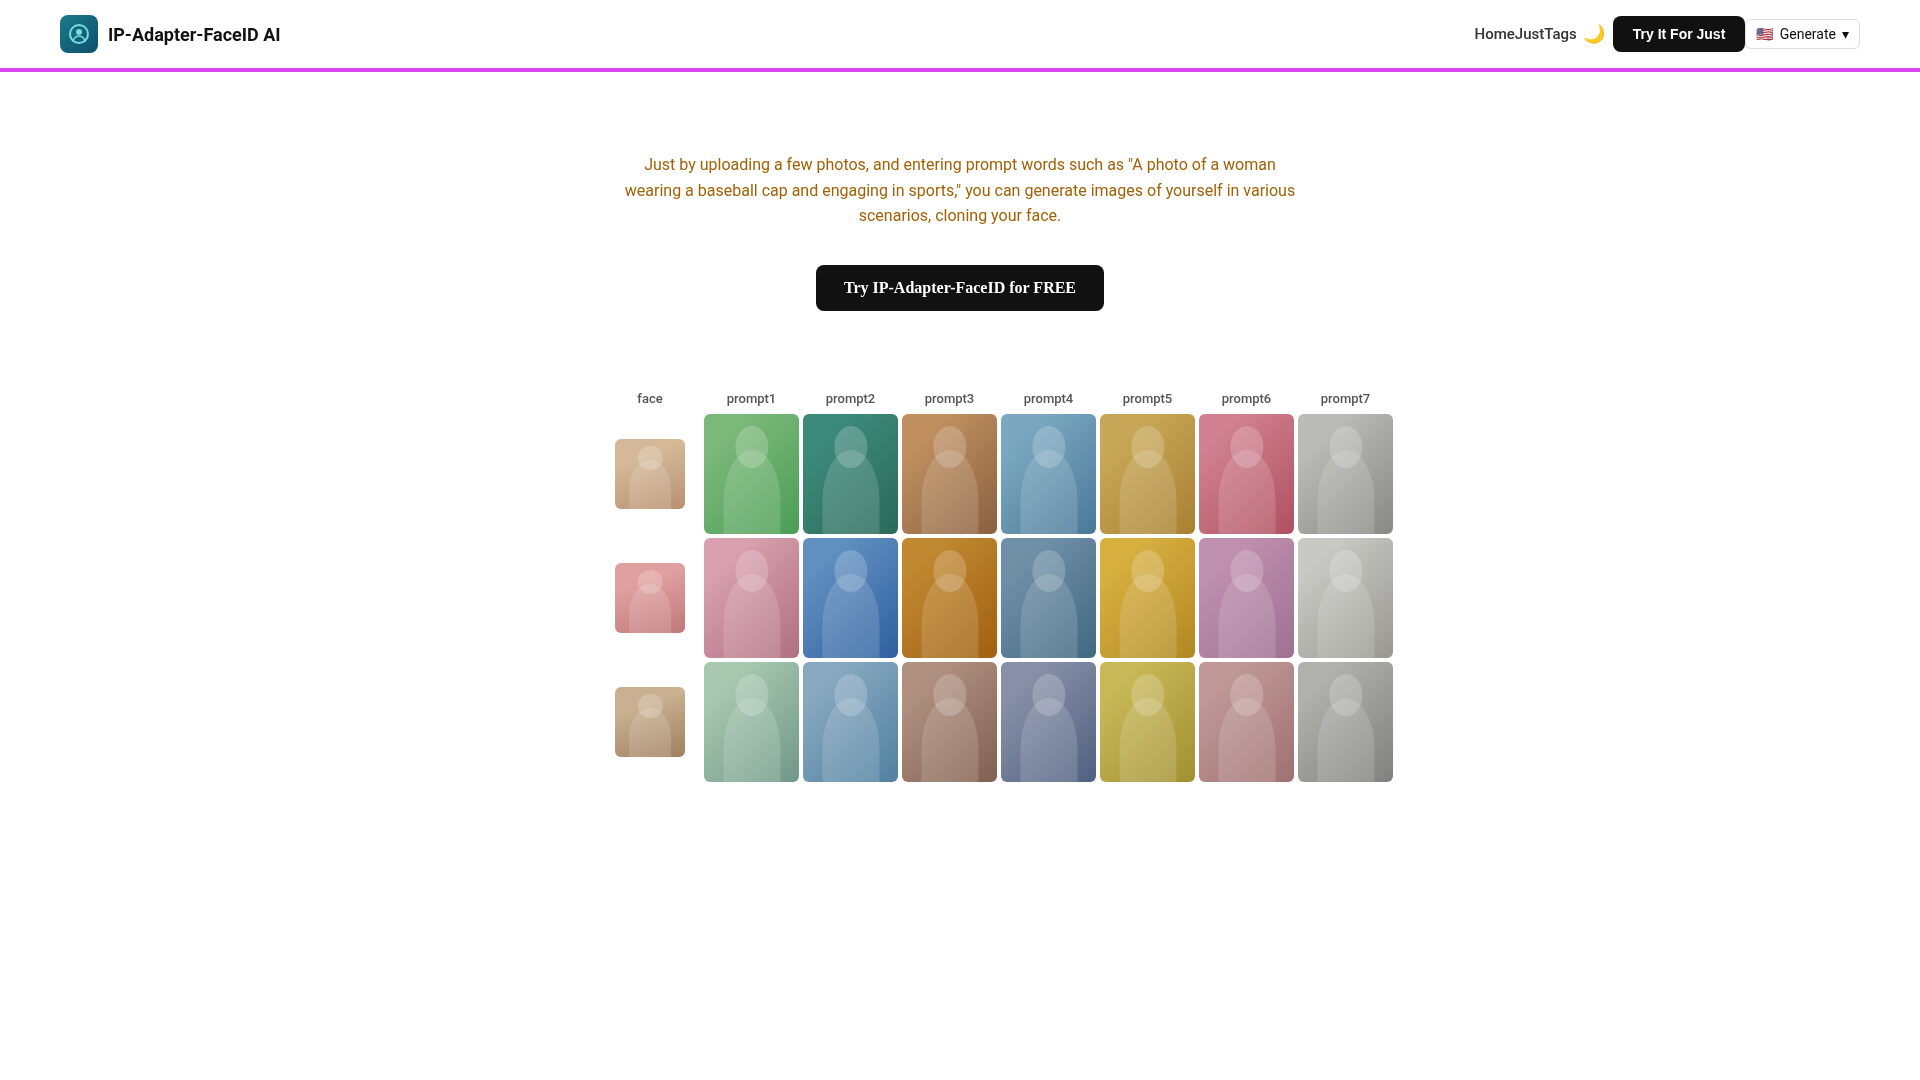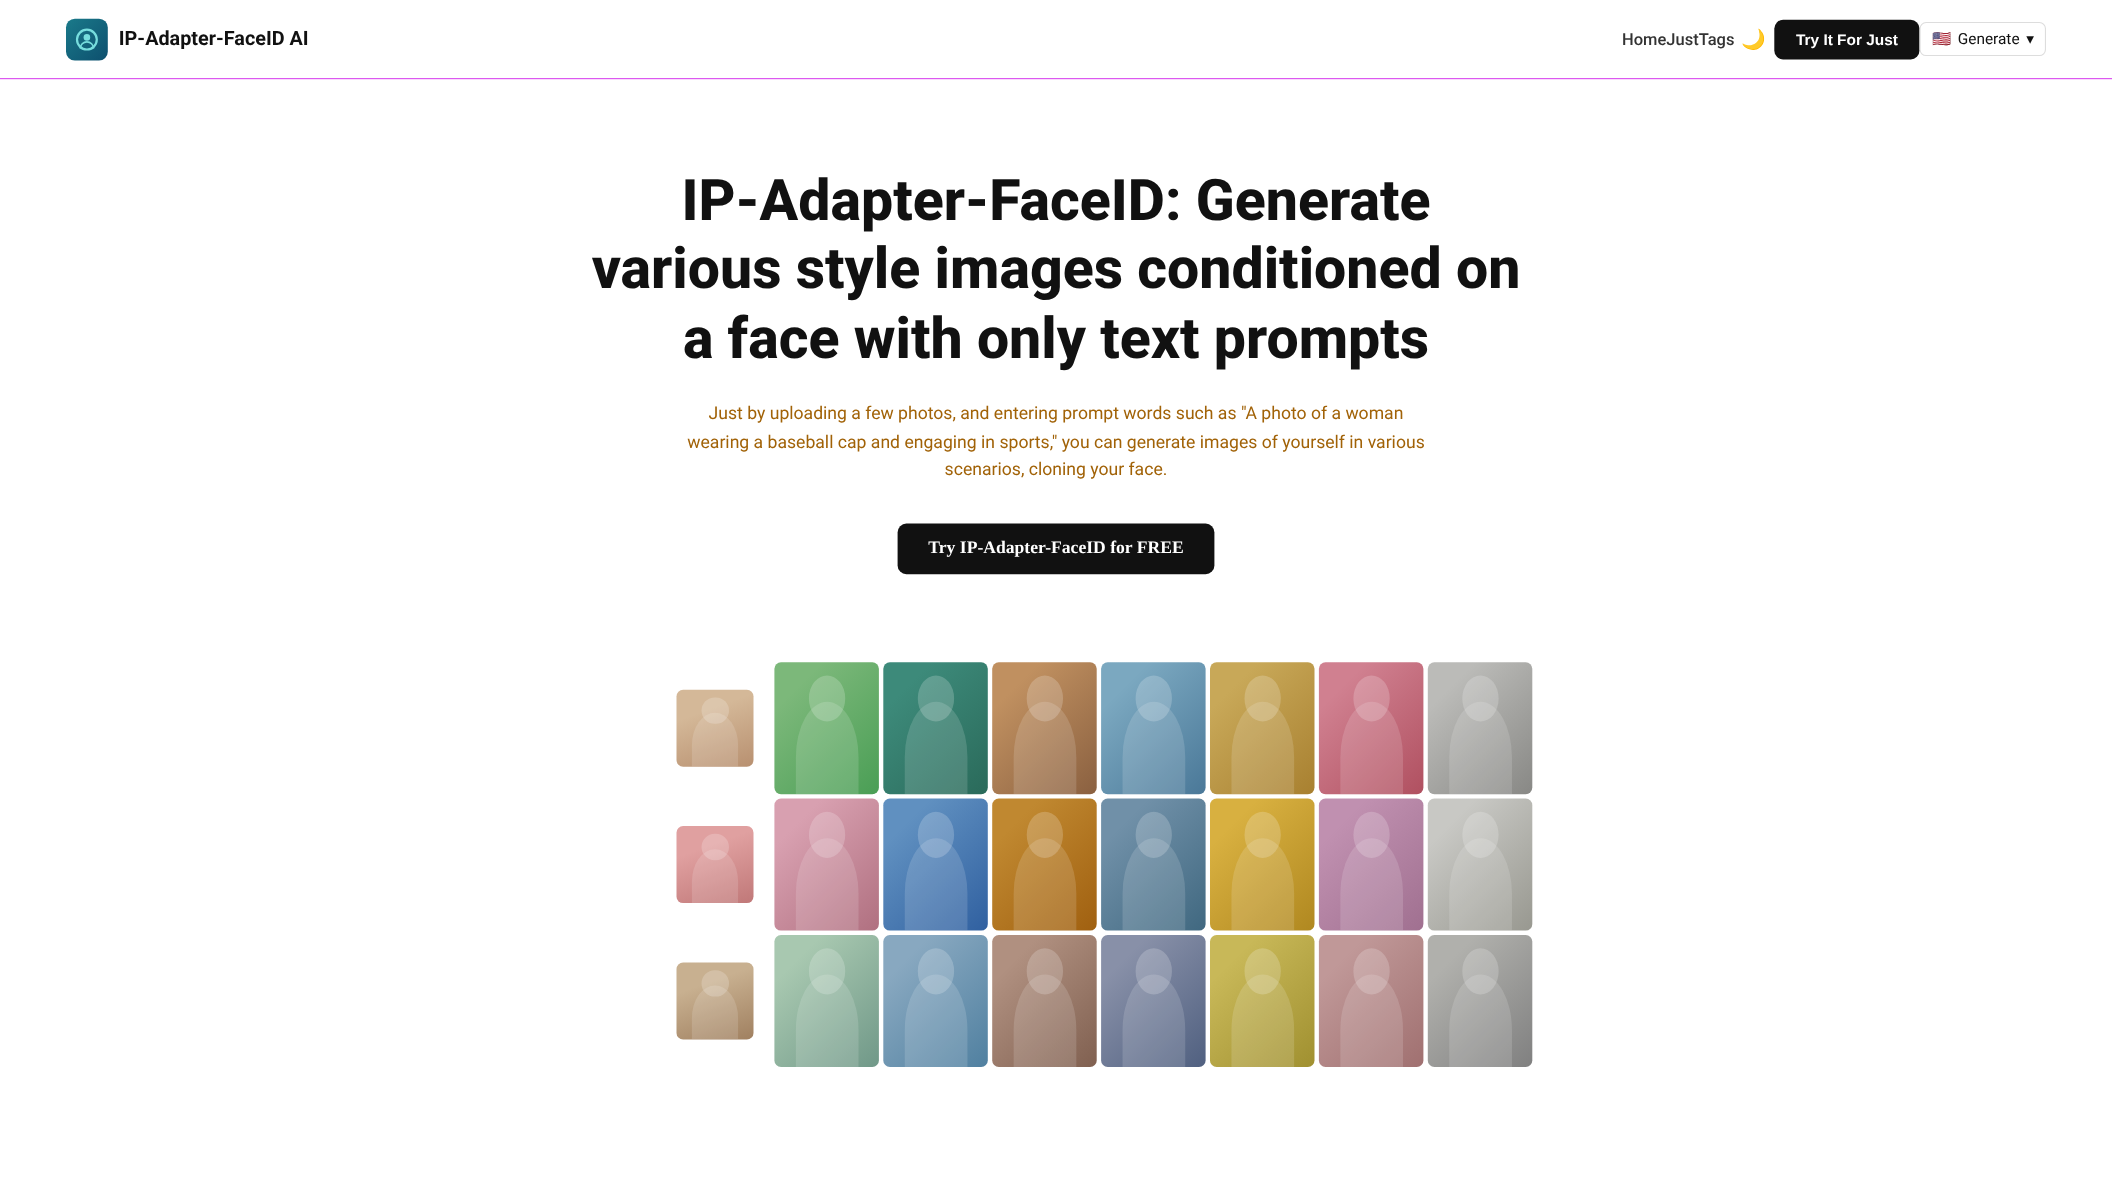--- a/index.html
+++ b/index.html
@@ -5,21 +5,21 @@
     * { margin: 0; padding: 0; box-sizing: border-box; }
     body { font-family: -apple-system, BlinkMacSystemFont, 'Segoe UI', Roboto, sans-serif; background: #fff; color: #111; }
 
     
     nav {
       display: flex;
       align-items: center;
       justify-content: space-between;
       padding: 0 60px;
       height: 72px;
-      border-bottom: 1px solid #d946ef;
+      border-bottom: 4px solid #d946ef;
     }
     .nav-logo {
       display: flex;
       align-items: center;
       gap: 10px;
       font-weight: 700;
       font-size: 18px;
       color: #111;
       text-decoration: none;
     }
@@ -243,27 +243,36 @@
     <button class="try-btn">Try It For Just</button>
     <div class="lang-select">
       <span>🇺🇸</span>
       <span>Generate</span>
       <span>▾</span>
     </div>
   </div>
 </nav>
 
 <section class="hero">
-  <h1>IP-Adapter-FaceID: Generate various style images conditioned on a face with only text prompts</h1>
   <p>Just by uploading a few photos, and entering prompt words such as "A photo of a woman wearing a baseball cap and engaging in sports," you can generate images of yourself in various scenarios, cloning your face.</p>
   <button class="hero-btn">Try IP-Adapter-FaceID for FREE</button>
 </section>
 
 <div class="gallery-section">
 
+  <div class="gallery-header">
+    <span>face</span>
+    <span>prompt1</span>
+    <span>prompt2</span>
+    <span>prompt3</span>
+    <span>prompt4</span>
+    <span>prompt5</span>
+    <span>prompt6</span>
+    <span>prompt7</span>
+  </div>
 
   <div class="gallery-row">
     <div class="face-cell">
       <div class="face-placeholder face-r1">
         <div class="img-placeholder-inner"></div>
       </div>
     </div>
     <div class="img-placeholder r1c1">
         <div class="img-placeholder-inner"></div>
       </div>

